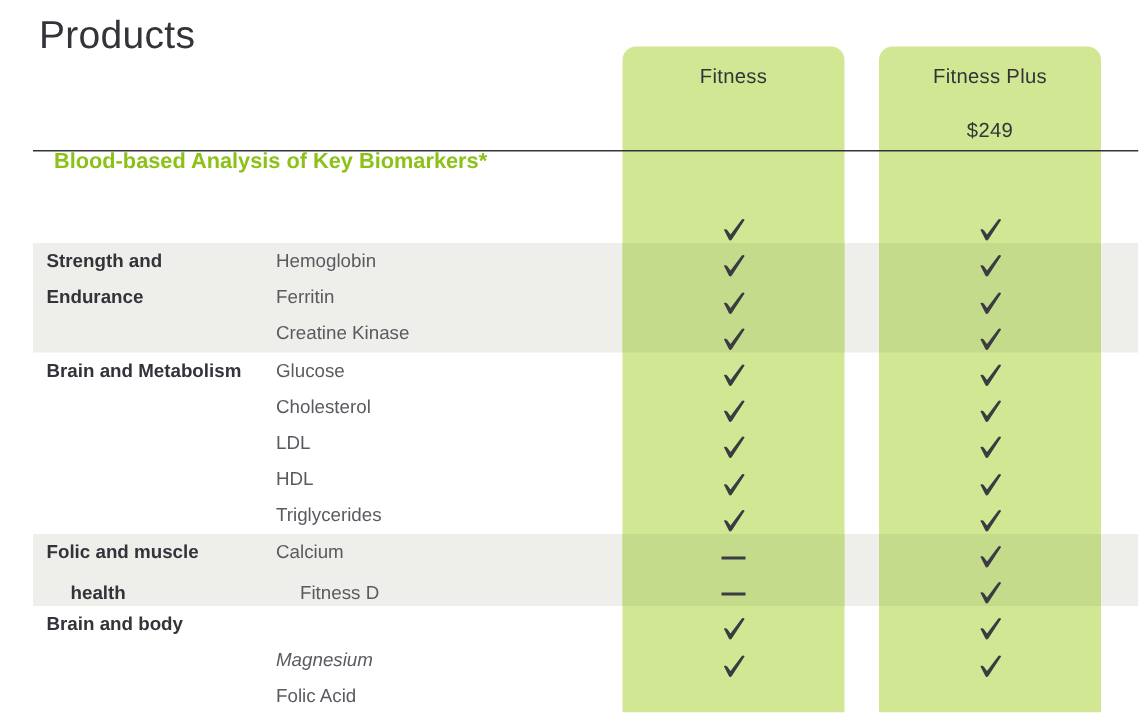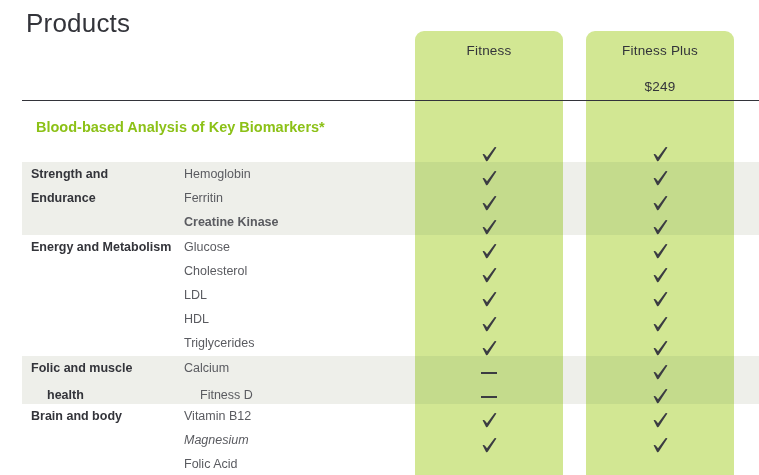--- a/index.html
+++ b/index.html
@@ -85,21 +85,21 @@
     position: absolute;
     width: 148px;
     background: #c4db8c;
     z-index: 2;
   }
 
   
   #section-title {
     position: absolute;
     left: 36px;
-    top: 115px;
+    top: 96px;
     width: 330px;
     font-size: 14.5px;
     font-weight: bold;
     color: #8cc117;
     line-height: 24px;
     z-index: 4;
   }
 
   
   .row {
@@ -197,31 +197,31 @@
     <div class="row" style="top: 186.2px;">
       <div class="group-label">Endurance</div>
       <div class="biomarker-label">Ferritin</div>
     </div>
     <div class="mark mark-fitness" style="top: 190.4px;"><span><svg width="19" height="19" viewBox="0 0 19 19">
           <path d="M2.6 9.2 C3.6 8.6 4.5 9.0 5.2 9.9 L7.0 12.3 L14.3 2.6 C15.0 1.8 16.0 2.0 16.4 2.6 L7.9 15.6 C7.3 16.5 6.4 16.5 5.9 15.7 Z" fill="#3b3c42"></path>
         </svg></span></div>
     <div class="mark mark-fitness-plus" style="top: 190.4px;"><span><svg width="19" height="19" viewBox="0 0 19 19">
           <path d="M2.6 9.2 C3.6 8.6 4.5 9.0 5.2 9.9 L7.0 12.3 L14.3 2.6 C15.0 1.8 16.0 2.0 16.4 2.6 L7.9 15.6 C7.3 16.5 6.4 16.5 5.9 15.7 Z" fill="#3b3c42"></path>
         </svg></span></div>
-    <div class="row" style="top: 210.4px; font-weight: bold;">
+    <div class="row" style="top: 210.4px;">
       <div class="biomarker-label">Creatine Kinase</div>
     </div>
     <div class="mark mark-fitness" style="top: 214.6px;"><span><svg width="19" height="19" viewBox="0 0 19 19">
           <path d="M2.6 9.2 C3.6 8.6 4.5 9.0 5.2 9.9 L7.0 12.3 L14.3 2.6 C15.0 1.8 16.0 2.0 16.4 2.6 L7.9 15.6 C7.3 16.5 6.4 16.5 5.9 15.7 Z" fill="#3b3c42"></path>
         </svg></span></div>
     <div class="mark mark-fitness-plus" style="top: 214.6px;"><span><svg width="19" height="19" viewBox="0 0 19 19">
           <path d="M2.6 9.2 C3.6 8.6 4.5 9.0 5.2 9.9 L7.0 12.3 L14.3 2.6 C15.0 1.8 16.0 2.0 16.4 2.6 L7.9 15.6 C7.3 16.5 6.4 16.5 5.9 15.7 Z" fill="#3b3c42"></path>
         </svg></span></div>
     <div class="row" style="top: 234.6px;">
-      <div class="group-label">Energy and Metabolism</div>
+      <div class="group-label">Brain and Metabolism</div>
       <div class="biomarker-label">Glucose</div>
     </div>
     <div class="mark mark-fitness" style="top: 238.8px;"><span><svg width="19" height="19" viewBox="0 0 19 19">
           <path d="M2.6 9.2 C3.6 8.6 4.5 9.0 5.2 9.9 L7.0 12.3 L14.3 2.6 C15.0 1.8 16.0 2.0 16.4 2.6 L7.9 15.6 C7.3 16.5 6.4 16.5 5.9 15.7 Z" fill="#3b3c42"></path>
         </svg></span></div>
     <div class="mark mark-fitness-plus" style="top: 238.8px;"><span><svg width="19" height="19" viewBox="0 0 19 19">
           <path d="M2.6 9.2 C3.6 8.6 4.5 9.0 5.2 9.9 L7.0 12.3 L14.3 2.6 C15.0 1.8 16.0 2.0 16.4 2.6 L7.9 15.6 C7.3 16.5 6.4 16.5 5.9 15.7 Z" fill="#3b3c42"></path>
         </svg></span></div>
     <div class="row" style="top: 258.8px;">
       <div class="biomarker-label">Cholesterol</div>
@@ -270,21 +270,20 @@
     <div class="row" style="top: 383px; margin-left: 16px;">
       <div class="group-label">health</div>
       <div class="biomarker-label">Fitness D</div>
     </div>
     <div class="mark mark-fitness" style="top: 384px;"><span class="dash"></span></div>
     <div class="mark mark-fitness-plus" style="top: 384px;"><span><svg width="19" height="19" viewBox="0 0 19 19">
           <path d="M2.6 9.2 C3.6 8.6 4.5 9.0 5.2 9.9 L7.0 12.3 L14.3 2.6 C15.0 1.8 16.0 2.0 16.4 2.6 L7.9 15.6 C7.3 16.5 6.4 16.5 5.9 15.7 Z" fill="#3b3c42"></path>
         </svg></span></div>
     <div class="row" style="top: 404px;">
       <div class="group-label">Brain and body</div>
-      <div class="biomarker-label">Vitamin B12</div>
     </div>
     <div class="mark mark-fitness" style="top: 408.2px;"><span><svg width="19" height="19" viewBox="0 0 19 19">
           <path d="M2.6 9.2 C3.6 8.6 4.5 9.0 5.2 9.9 L7.0 12.3 L14.3 2.6 C15.0 1.8 16.0 2.0 16.4 2.6 L7.9 15.6 C7.3 16.5 6.4 16.5 5.9 15.7 Z" fill="#3b3c42"></path>
         </svg></span></div>
     <div class="mark mark-fitness-plus" style="top: 408.2px;"><span><svg width="19" height="19" viewBox="0 0 19 19">
           <path d="M2.6 9.2 C3.6 8.6 4.5 9.0 5.2 9.9 L7.0 12.3 L14.3 2.6 C15.0 1.8 16.0 2.0 16.4 2.6 L7.9 15.6 C7.3 16.5 6.4 16.5 5.9 15.7 Z" fill="#3b3c42"></path>
         </svg></span></div>
     <div class="row" style="top: 428.2px; font-style: italic;">
       <div class="biomarker-label">Magnesium</div>
     </div>

